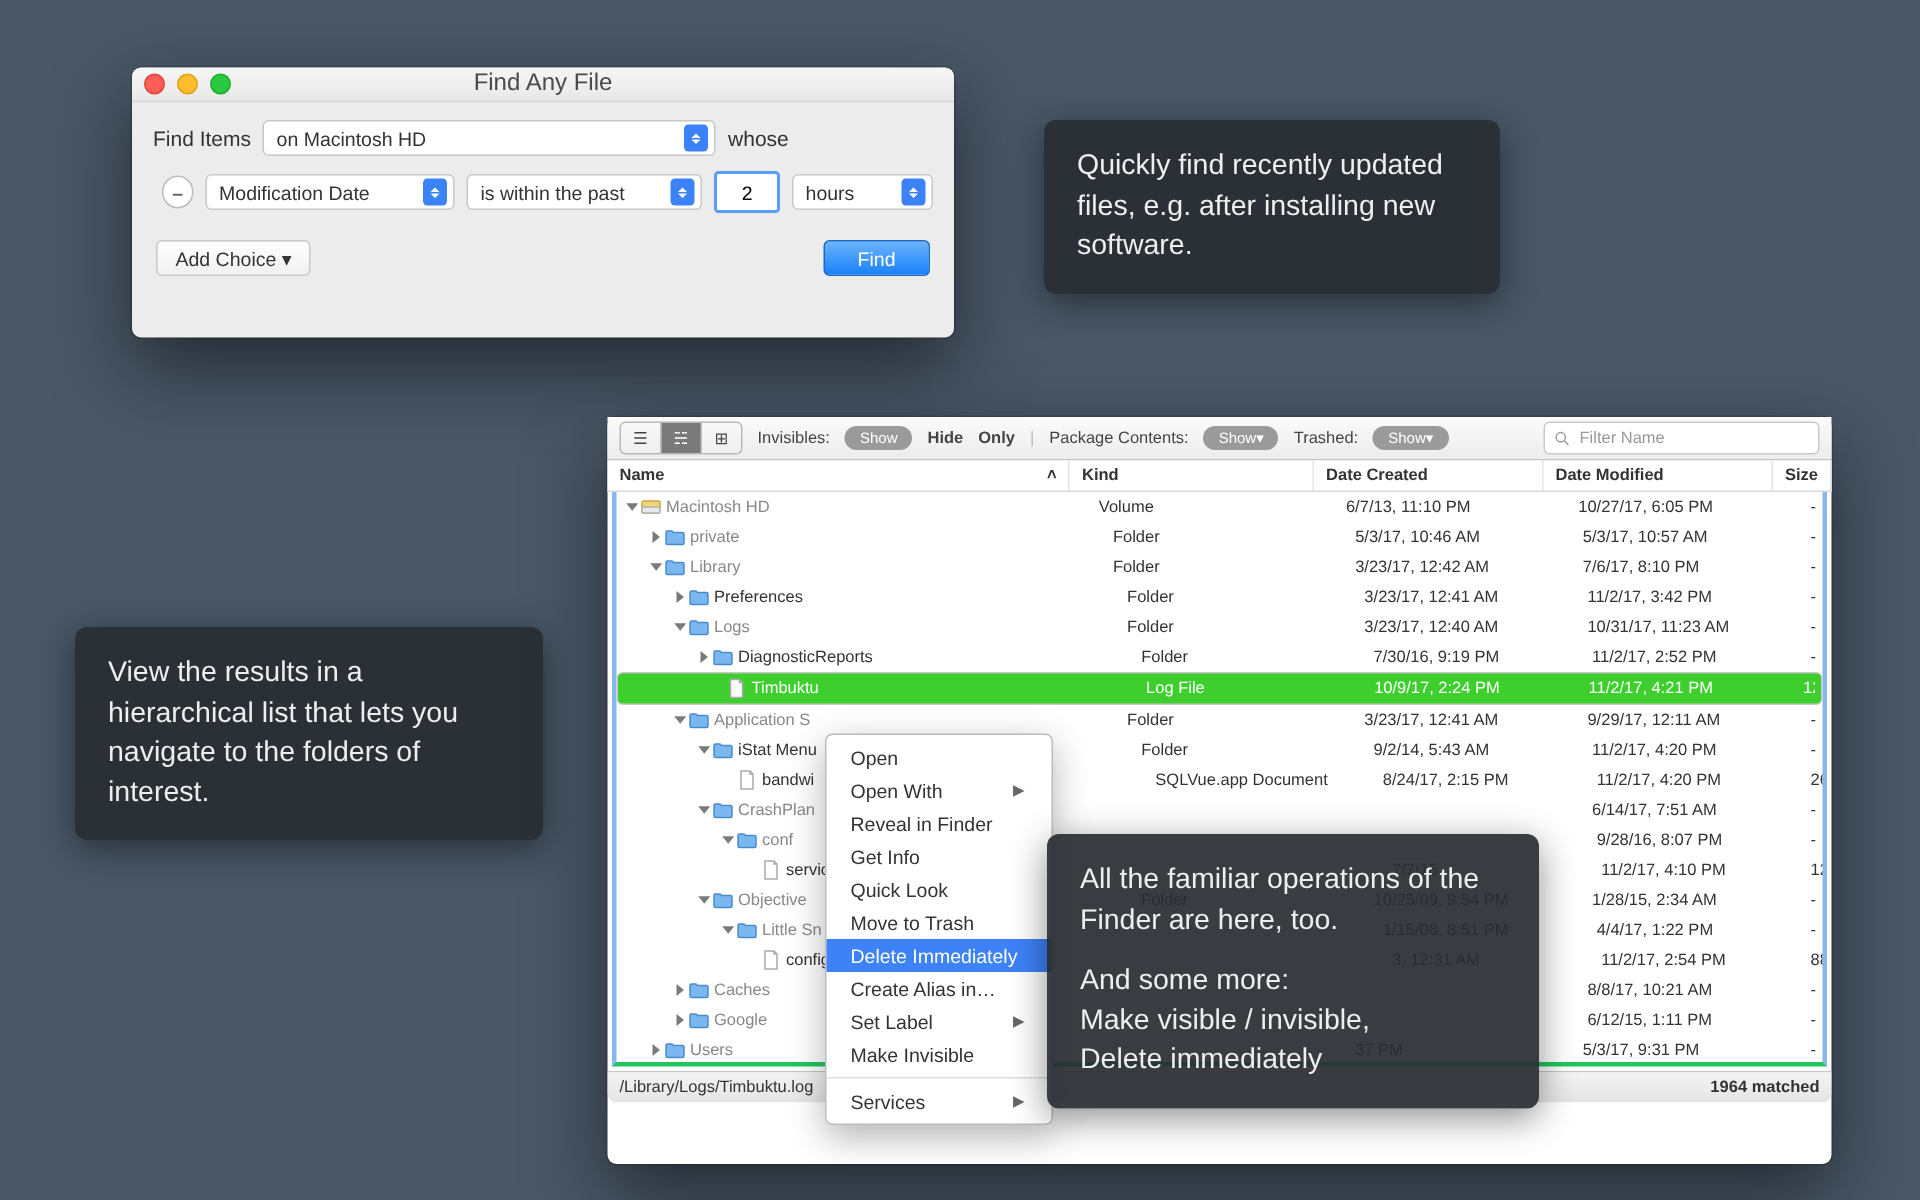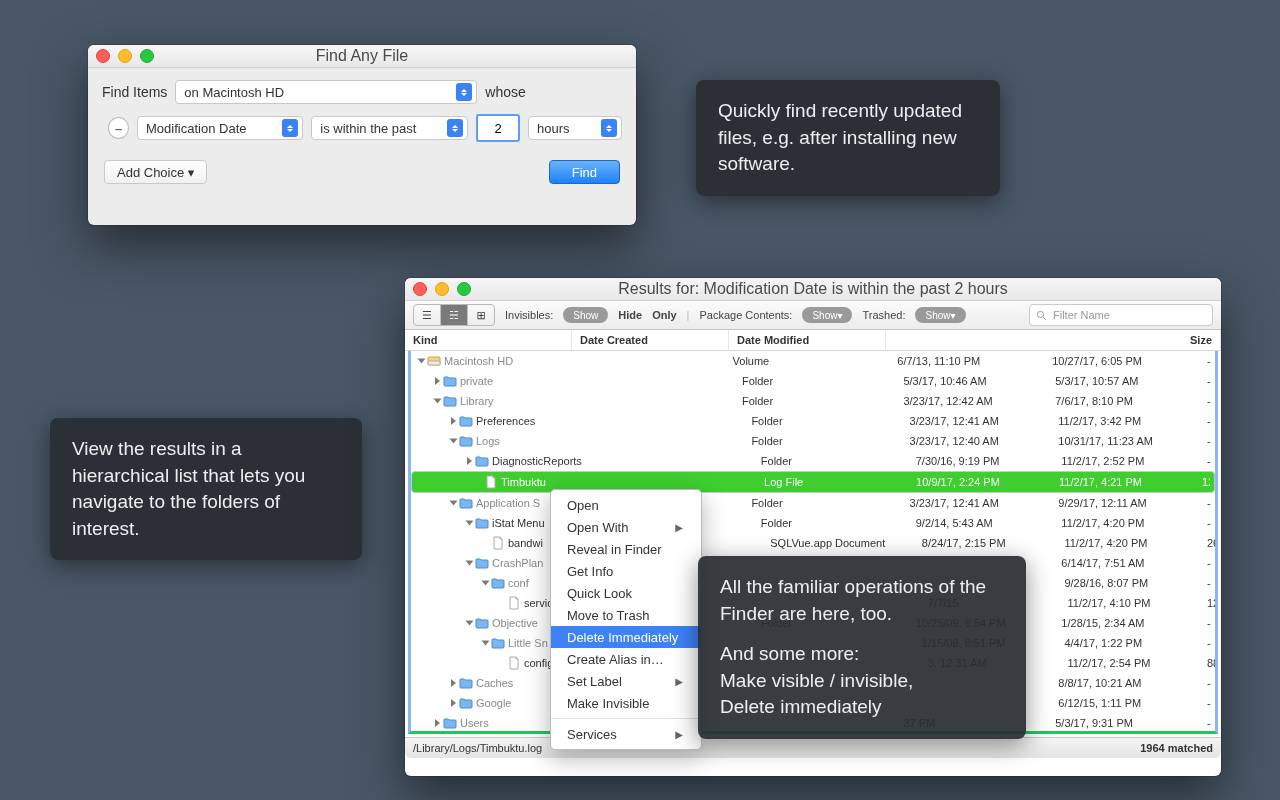--- a/index.html
+++ b/index.html
@@ -103,28 +103,20 @@
           <span>Find</span>
         </div>
     </div>
   </div>
 </div>
 
 <div class="callout" style="left:696px;top:80px;width:260px">Quickly find recently updated files, e.g. after installing new software.</div>
 <div class="callout" style="left:50px;top:418px;width:268px">View the results in a hierarchical list that lets you navigate to the folders of interest.</div>
 
 <div id="w2" class="window">
-  <div class="titlebar">
-    <div class="traffic">
-      <div class="tl red"></div>
-      <div class="tl yel"></div>
-      <div class="tl grn"></div>
-    </div>
-    <div class="title">Results for: Modification Date is within the past 2 hours</div>
-  </div>
   <div class="toolbar">
     <div class="seg">
       <span>☰</span>
       <span class="active">☵</span>
       <span>⊞</span>
     </div>
     <span>Invisibles:</span>
     <span class="pill">Show</span>
     <span style="font-weight:600">Hide</span>
     <span style="font-weight:600">Only</span>
@@ -135,20 +127,24 @@
     <span class="pill"><span>Show</span> ▾</span>
     <div class="searchf">
       <svg viewBox="0 0 16 16">
           <circle cx="6.5" cy="6.5" r="4.5" fill="none" stroke="#999" stroke-width="1.4"></circle>
           <line x1="10" y1="10" x2="14" y2="14" stroke="#999" stroke-width="1.4"></line>
         </svg>
       <span>Filter Name</span>
     </div>
   </div>
   <div class="tblhdr">
+    <div class="col-n">
+        <span>Name</span>
+        <span style="margin-left:auto">˄</span>
+      </div>
     <div class="col-k">Kind</div>
     <div class="col-c">Date Created</div>
     <div class="col-m">Date Modified</div>
     <div class="col-s">Size</div>
   </div>
   <div class="tblbody" id="tblbody">
       <div class="trow">
         <div class="ncell" style="padding-left: 8px;">
           <span class="tri open"></span>
           <span class="ico">

